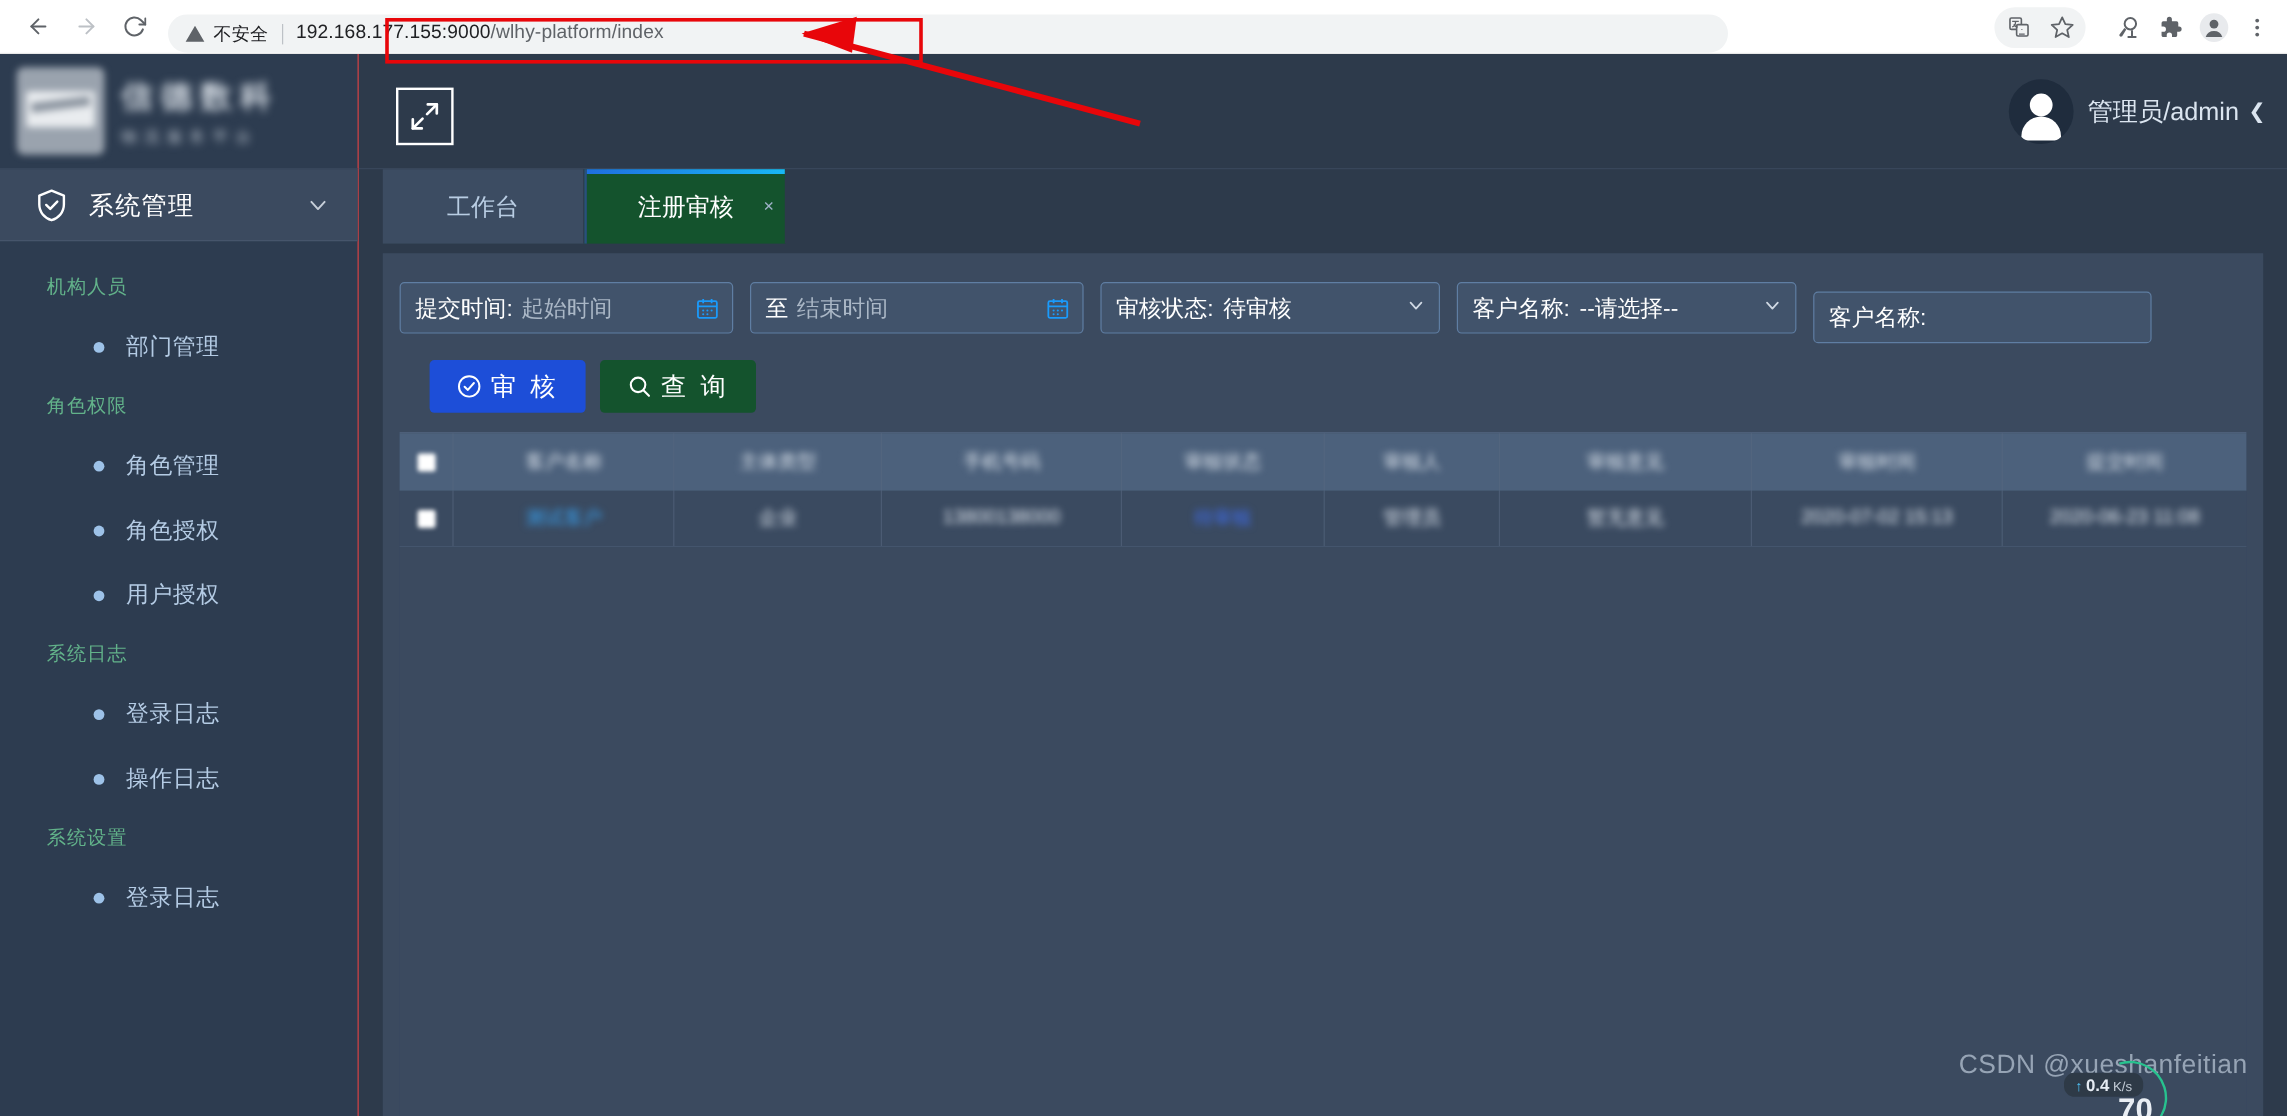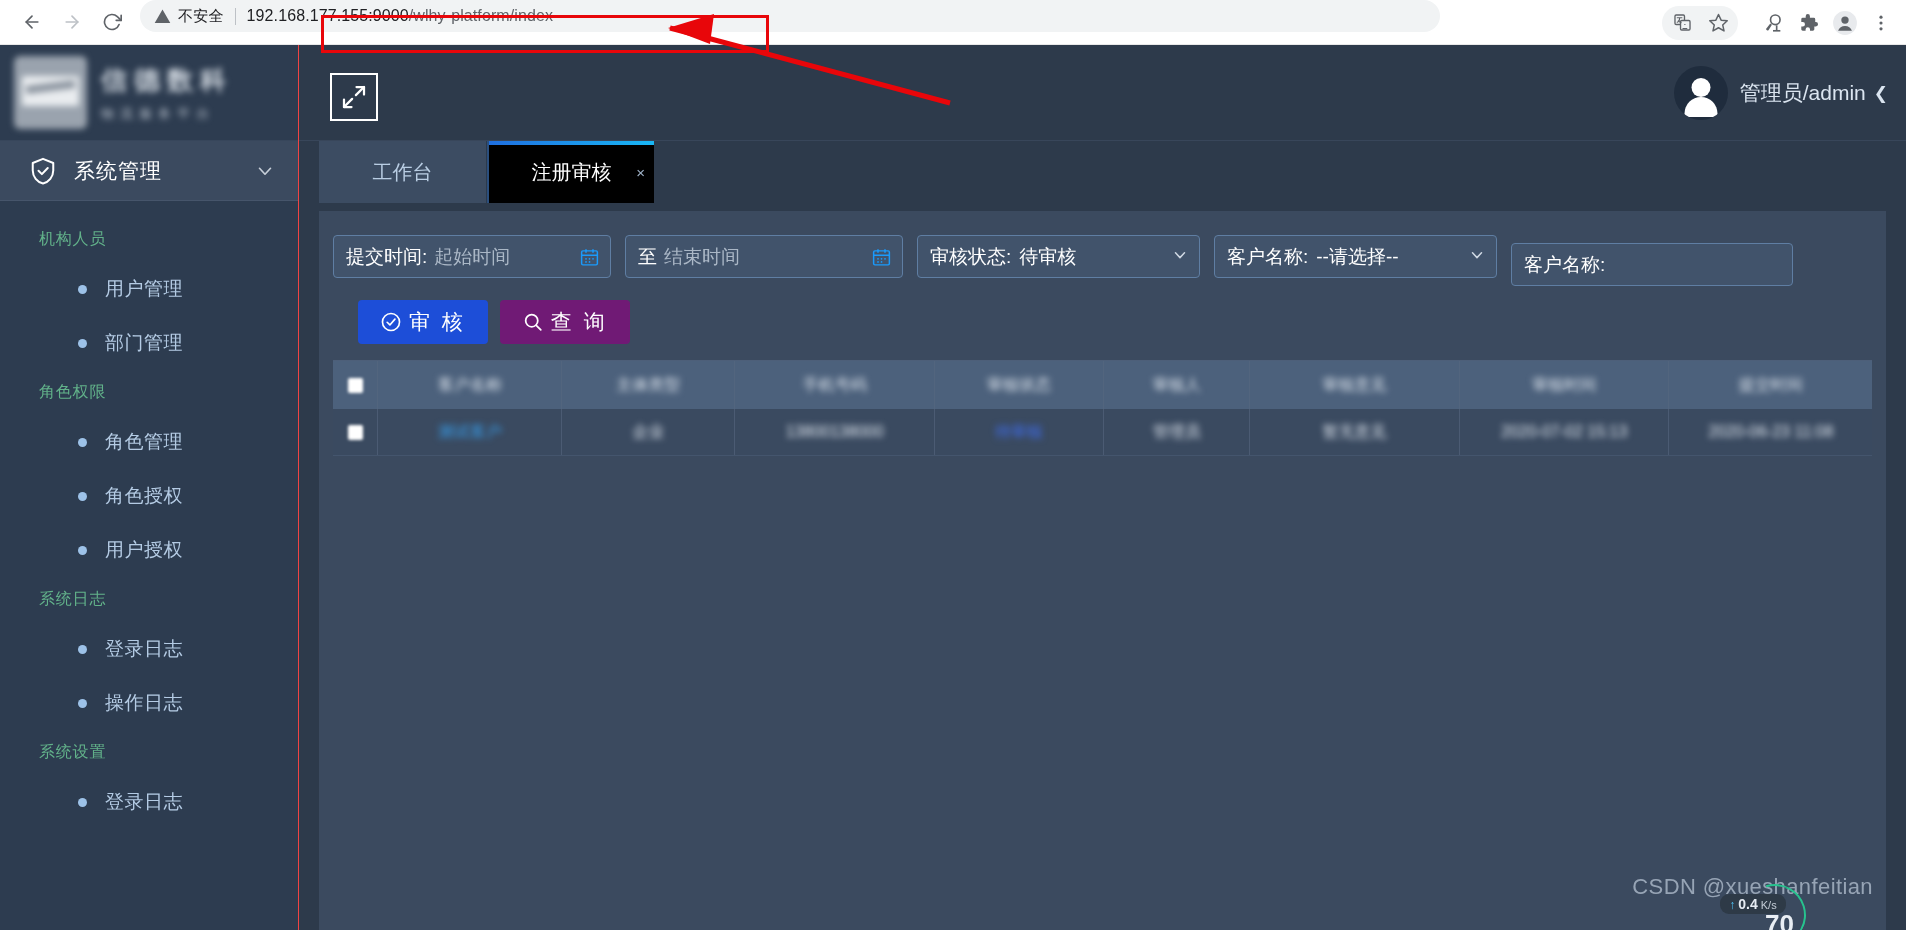--- a/index.html
+++ b/index.html
@@ -27,21 +27,21 @@
   }
   .nav-btn.disabled { color: #bdc1c6; }
   .nav-btn svg { display: block; }
 
   .omnibox-wrap {
     flex: 0 0 auto;
     margin-left: 10px;
     position: relative;
     height: 20px;
     width: 1300px;
-    display: flex; align-items: flex-end;
+    display: flex; align-items: flex-start;
   }
   .omnibox {
     height: 32px;
     background: #f1f3f4;
     border-radius: 16px;
     display: flex; align-items: center;
     padding: 0 14px 0 14px;
     width: 100%;
     position: relative;
   }
@@ -218,21 +218,21 @@
   }
   .tab {
     width: 168px;
     background: #3c4c62;
     display: flex; align-items: center; justify-content: center;
     position: relative; cursor: pointer;
     font-size: 20px; color: #b9cde3;
     border-right: 1px solid #2d3a4b;
   }
   .tab.active {
-    background: #000000; color: #ffffff;
+    background: #14532d; color: #ffffff;
     border-left: 2px solid #2b4f7e;
   }
   .tab.active:before {
     content: ""; position: absolute; left: 0; right: 0; top: 0; height: 4px;
     background: linear-gradient(90deg, #1f6fe0 0%, #19b7f5 100%);
   }
   .tab .tab-close {
     position: absolute; right: 9px; top: 50%; transform: translateY(-50%);
     font-size: 15px; color: #9fb2c8;
   }
@@ -272,21 +272,21 @@
 
   .btn-row { display: flex; gap: 12px; padding-bottom: 16px; }
   .btn {
     height: 44px; border-radius: 4px;
     display: flex; align-items: center; justify-content: center;
     gap: 7px; padding: 0 22px; cursor: pointer;
     font-size: 21px; color: #ffffff; letter-spacing: 3px;
     border: none;
   }
   .btn.audit { background: #1d4ed8; margin-left: 25px; }
-  .btn.query { background: #701a75; }
+  .btn.query { background: #14532d; }
   .btn svg { display: block; }
 
   
   .table {
     border-top: 1px solid #4d5f79;
     background: #3b4a5f;
   }
   .thead, .trow {
     display: flex; align-items: stretch;
   }
@@ -460,24 +460,20 @@
       <span class="chev">
         <svg width="22" height="22" viewBox="0 0 24 24" fill="none" stroke="currentColor" stroke-width="1.8" stroke-linecap="round" stroke-linejoin="round">
           <polyline points="6 9 12 15.5 18 9"></polyline>
         </svg>
       </span>
     </div>
 
     <div class="menu-scroll">
 
       <div class="group-title">机构人员</div>
-      <div class="menu-item">
-        <span class="dot"></span>
-        <span class="mi-label">用户管理</span>
-      </div>
       <div class="menu-item">
         <span class="dot"></span>
         <span class="mi-label">部门管理</span>
       </div>
 
       <div class="group-title">角色权限</div>
       <div class="menu-item">
         <span class="dot"></span>
         <span class="mi-label">角色管理</span>
       </div>

